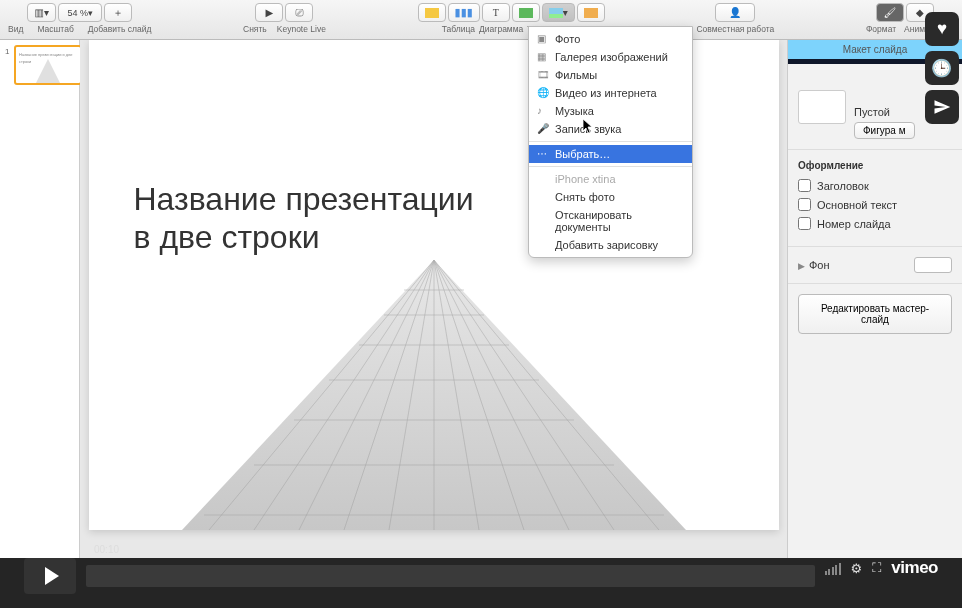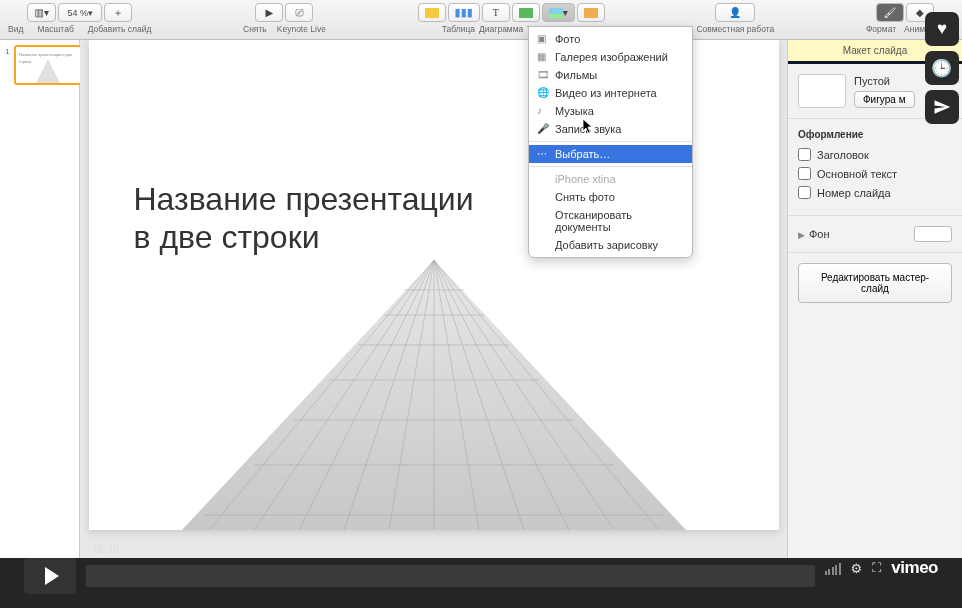--- a/index.html
+++ b/index.html
@@ -27,26 +27,26 @@
 .thumb-building { position: absolute; bottom: 0; left: 50%; transform: translateX(-50%); width: 0; height: 0; border-left: 12px solid transparent; border-right: 12px solid transparent; border-bottom: 24px solid #e0e0e0; }
 
 .canvas-area { flex: 1; background: #e8e8e8; display: flex; align-items: flex-start; justify-content: center; overflow: hidden; position: relative; }
 .slide { width: 690px; height: 490px; background: #fff; margin-top: 0; box-shadow: 0 2px 8px rgba(0,0,0,0.15); position: relative; overflow: hidden; }
 .slide-title { position: absolute; top: 140px; left: 45px; font-size: 32px; font-weight: 400; color: #333; line-height: 1.2; }
 .building { position: absolute; bottom: -30px; left: 50%; transform: translateX(-50%); width: 580px; height: 300px; }
 .building svg { width: 100%; height: 100%; }
 
 
 .inspector { width: 175px; background: #f2f2f2; border-left: 1px solid #ccc; font-size: 11px; }
-.insp-header { height: 24px; border-bottom: 3px solid #0f172a; display: flex; align-items: center; justify-content: center; font-size: 10px; color: #555; background: #fef9c3; }
+.insp-header { height: 24px; border-bottom: 5px solid #0f172a; display: flex; align-items: center; justify-content: center; font-size: 10px; color: #555; background: #7dd3fc; }
 .insp-section { padding: 10px; border-bottom: 1px solid #ddd; }
 .master-row { display: flex; align-items: center; gap: 8px; }
 .master-thumb { width: 48px; height: 34px; background: #fff; border: 1px solid #ccc; border-radius: 3px; }
 .master-info { flex: 1; }
-.master-name { font-size: 11px; color: #333; margin-bottom: 4px; }
+.master-name { font-size: 11px; color: #333; margin-bottom: 4px; margin-top: 32px; }
 .btn-sm { font-size: 10px; padding: 2px 8px; background: linear-gradient(#fff,#f0f0f0); border: 1px solid #bbb; border-radius: 4px; cursor: pointer; }
 .insp-title { font-weight: 600; font-size: 10px; color: #333; margin-bottom: 8px; }
 .check-row { display: flex; align-items: center; gap: 6px; margin-bottom: 6px; font-size: 11px; color: #333; }
 .check-row input { margin: 0; }
 .bg-row { display: flex; align-items: center; justify-content: space-between; font-size: 11px; color: #333; }
 .bg-swatch { width: 38px; height: 16px; background: #fff; border: 1px solid #bbb; border-radius: 3px; }
 .edit-master { margin: 10px; width: calc(100% - 20px); font-size: 10px; padding: 8px; background: linear-gradient(#fff,#f0f0f0); border: 1px solid #bbb; border-radius: 4px; cursor: pointer; }
 
 
 .dropdown { position: absolute; top: 26px; left: 528px; width: 165px; background: #fff; border: 1px solid #bbb; border-radius: 0 0 6px 6px; box-shadow: 0 4px 12px rgba(0,0,0,0.2); font-size: 11px; padding: 3px 0; z-index: 100; }

